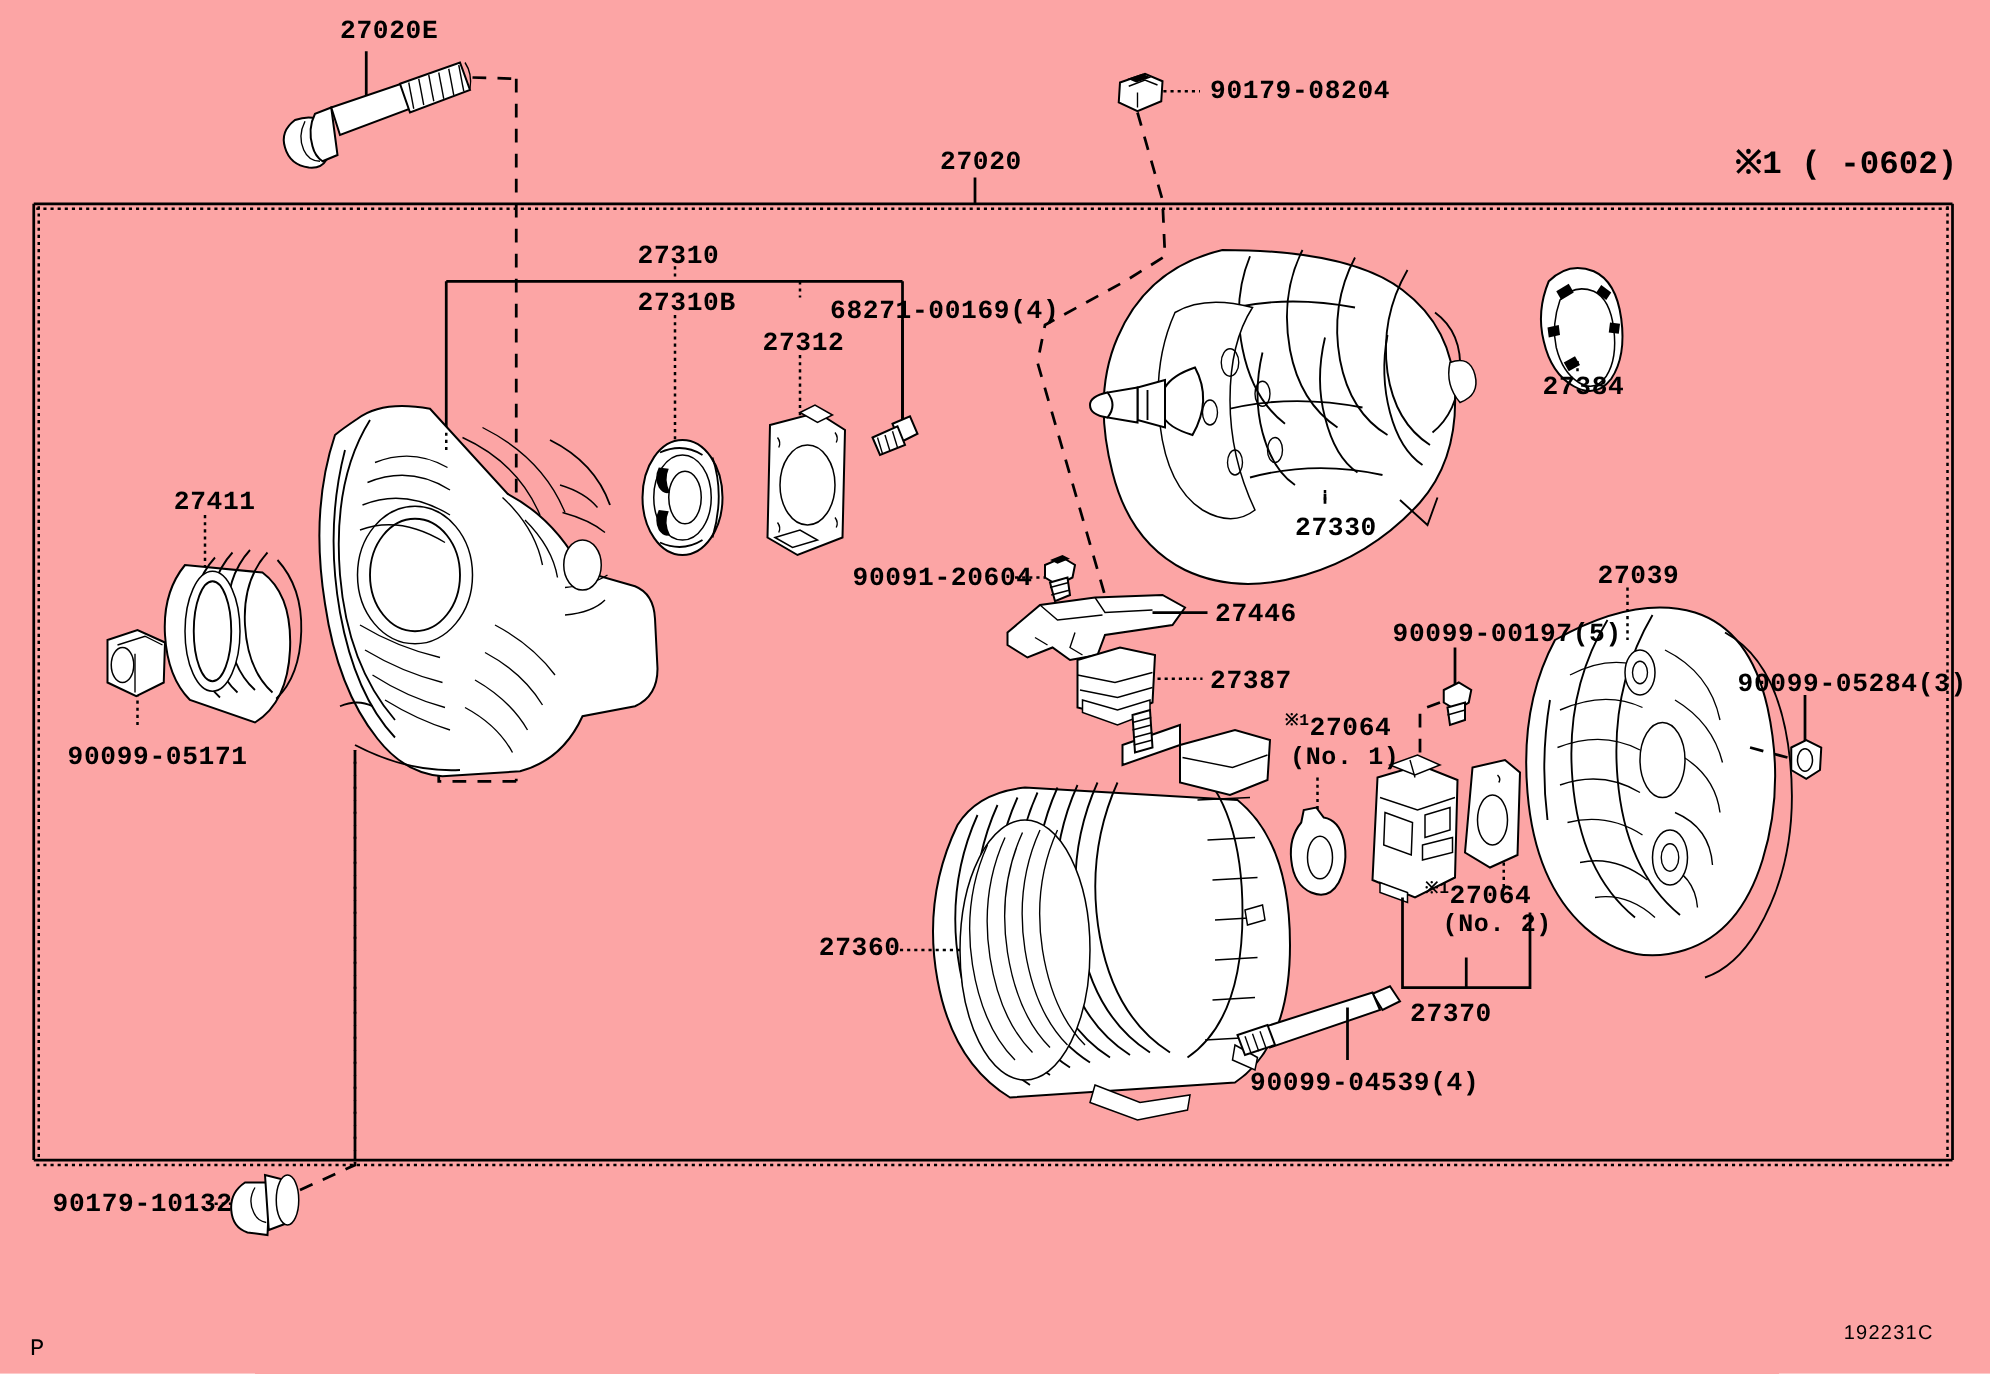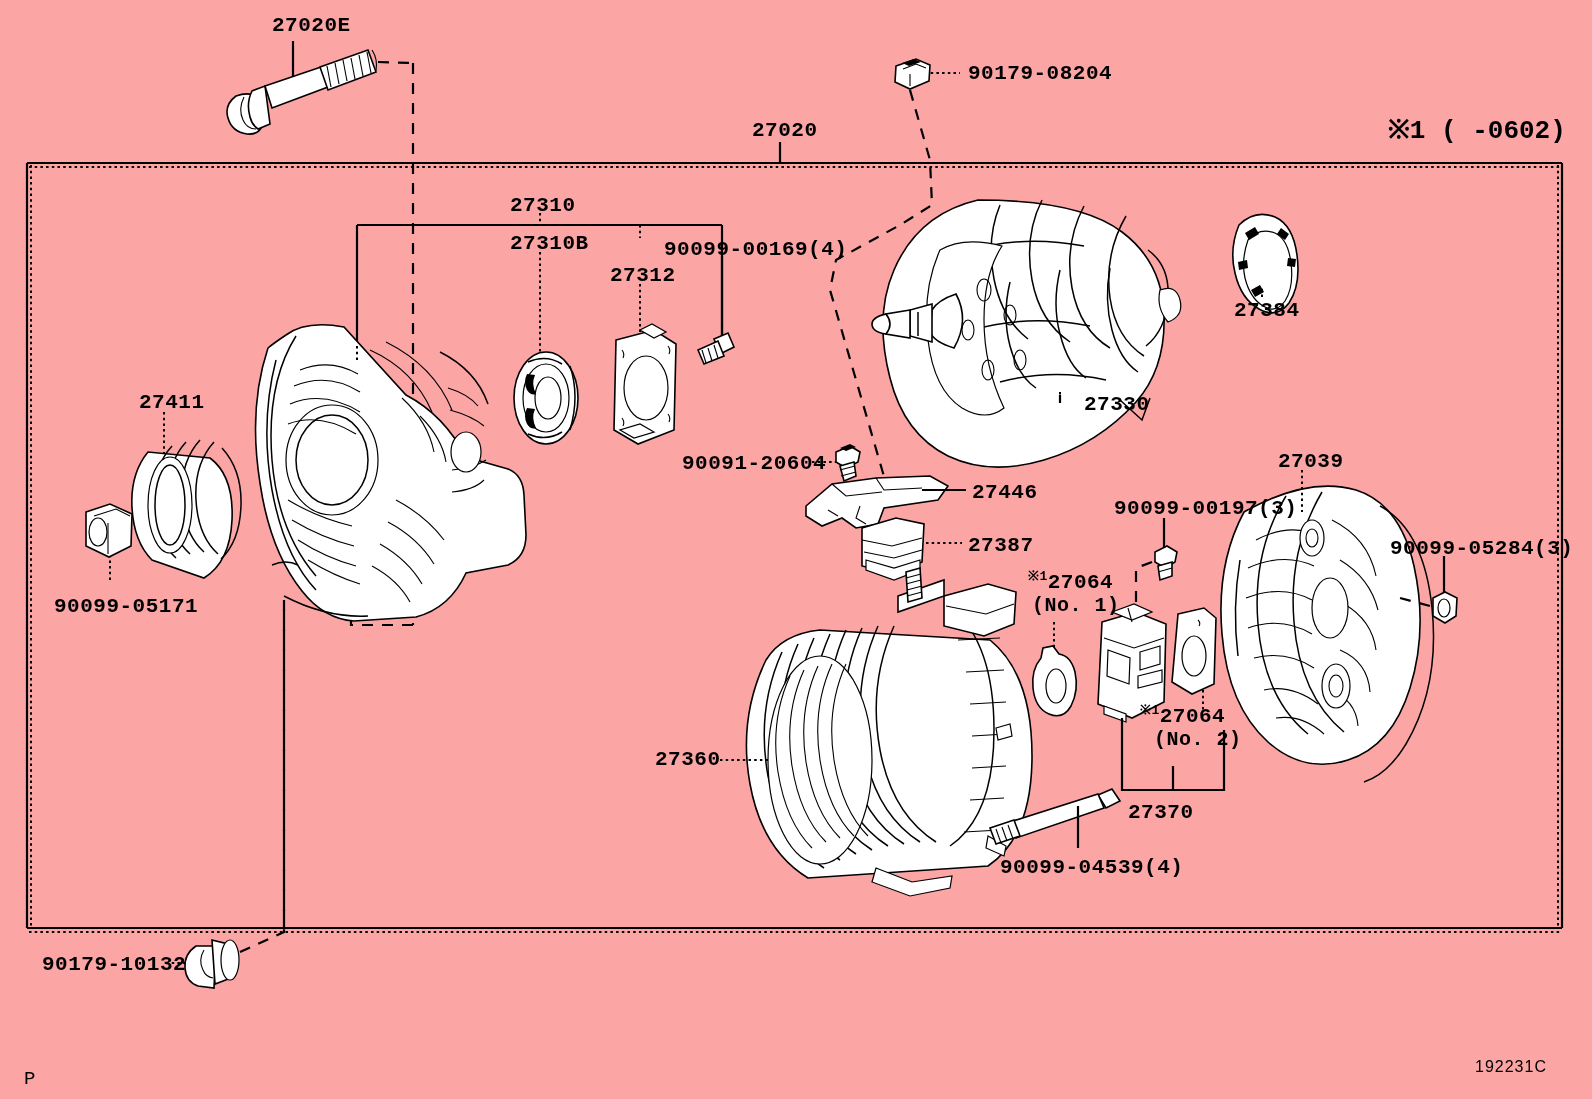--- a/index.html
+++ b/index.html
@@ -443,29 +443,29 @@
       <line class="dash" x1="284" y1="600" x2="284" y2="928"></line>
     </g>
 
   </svg>
 
   <div class="lbl" style="left:272px;top:14px;">27020E</div>
   <div class="lbl" style="left:968px;top:62px;">90179-08204</div>
   <div class="lbl" style="left:752px;top:119px;">27020</div>
   <div class="lbl" style="left:510px;top:194px;">27310</div>
   <div class="lbl" style="left:510px;top:232px;">27310B</div>
-  <div class="lbl" style="left:664px;top:238px;">90099-00169(4)</div>
+  <div class="lbl" style="left:664px;top:238px;">68271-00169(4)</div>
   <div class="lbl" style="left:610px;top:264px;">27312</div>
   <div class="lbl" style="left:1234px;top:299px;">27384</div>
   <div class="lbl" style="left:139px;top:391px;">27411</div>
-  <div class="lbl" style="left:1036px;top:393px;margin-left:48px;">27330</div>
+  <div class="lbl" style="left:1036px;top:412px;">27330</div>
   <div class="lbl" style="left:682px;top:452px;">90091-20604</div>
   <div class="lbl" style="left:1278px;top:450px;">27039</div>
   <div class="lbl" style="left:972px;top:481px;">27446</div>
-  <div class="lbl" style="left:1114px;top:497px;">90099-00197(3)</div>
+  <div class="lbl" style="left:1114px;top:497px;">90099-00197(5)</div>
   <div class="lbl" style="left:968px;top:534px;text-align:right;">27387</div>
   <div class="lbl" style="left:1390px;top:537px;">90099-05284(3)</div>
   <div class="lbl" style="left:54px;top:595px;text-align:right;">90099-05171</div>
   <div class="lbl" style="left:655px;top:748px;">27360</div>
   <div class="lbl" style="left:1128px;top:773px;margin-top:28px;">27370</div>
   <div class="lbl" style="left:1000px;top:856px;">90099-04539(4)</div>
   <div class="lbl" style="left:42px;top:953px;">90179-10132</div>
 
   <div style="position:absolute;left:1028px;top:570px;">
     <div class="lbl" style="position:static;"><span class="mark">※1</span><span>27064</span></div>

